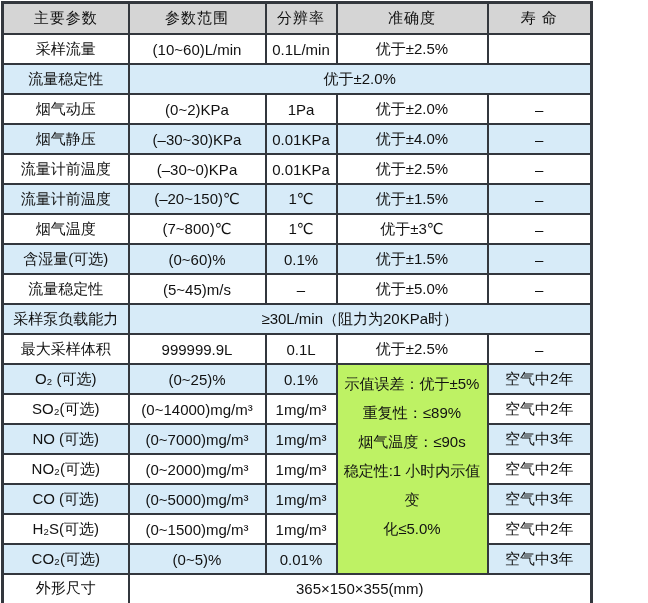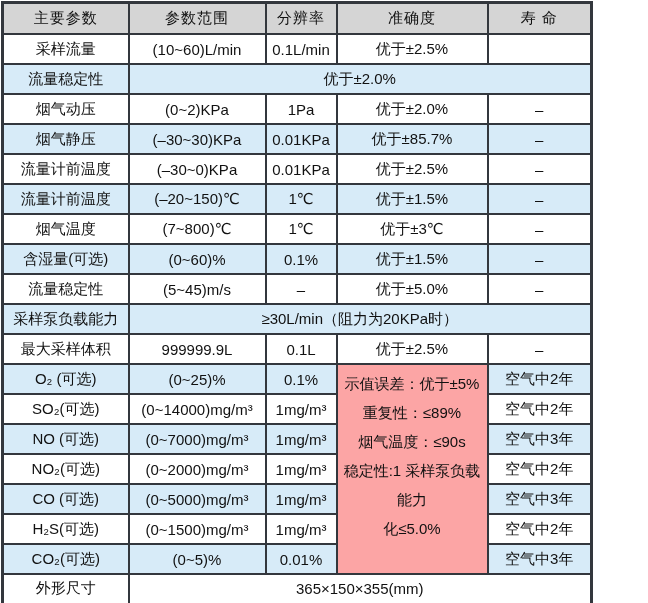--- a/index.html
+++ b/index.html
@@ -35,21 +35,21 @@
     height:29px;
     letter-spacing:1px;
   }
   table.spec tr{height:30px;}
   table.spec td.striped{background:var(--stripe-bg,#d7ebf8);}
   table.spec td.gas-accuracy{
     vertical-align:top;
     white-space:normal;
     line-height:29px;
     padding-top:4px;
-    background:#fca5a5;
+    background:#bef264;
   }
 </style>
 </head>
 <body>
 
 <div id="screen">
   <table class="spec">
     <colgroup>
       <col style="width:126px">
       <col style="width:137px">
@@ -82,21 +82,21 @@
           <td>烟气动压</td>
           <td>(0~2)KPa</td>
           <td>1Pa</td>
           <td>优于±2.0%</td>
           <td>–</td>
         </tr>
         <tr>
           <td class="striped">烟气静压</td>
           <td class="striped">(–30~30)KPa</td>
           <td class="striped">0.01KPa</td>
-          <td class="striped">优于±85.7%</td>
+          <td class="striped">优于±4.0%</td>
           <td class="striped">–</td>
         </tr>
         <tr>
           <td>流量计前温度</td>
           <td>(–30~0)KPa</td>
           <td>0.01KPa</td>
           <td>优于±2.5%</td>
           <td>–</td>
         </tr>
         <tr>
@@ -139,21 +139,21 @@
           <td>–</td>
         </tr>
         <tr>
           <td class="striped">O₂ (可选)</td>
           <td class="striped">(0~25)%</td>
           <td class="striped">0.1%</td>
           <td rowspan="7" class="gas-accuracy">
             <div>示值误差：优于±5%</div>
             <div>重复性：≤89%</div>
             <div>烟气温度：≤90s</div>
-            <div>稳定性:1 采样泵负载能力</div>
+            <div>稳定性:1 小时内示值变</div>
             <div>化≤5.0%</div>
           </td>
           <td class="striped">空气中2年</td>
         </tr>
         <tr>
           <td>SO₂(可选)</td>
           <td>(0~14000)mg/m³</td>
           <td>1mg/m³</td>
           <td>空气中2年</td>
         </tr>

